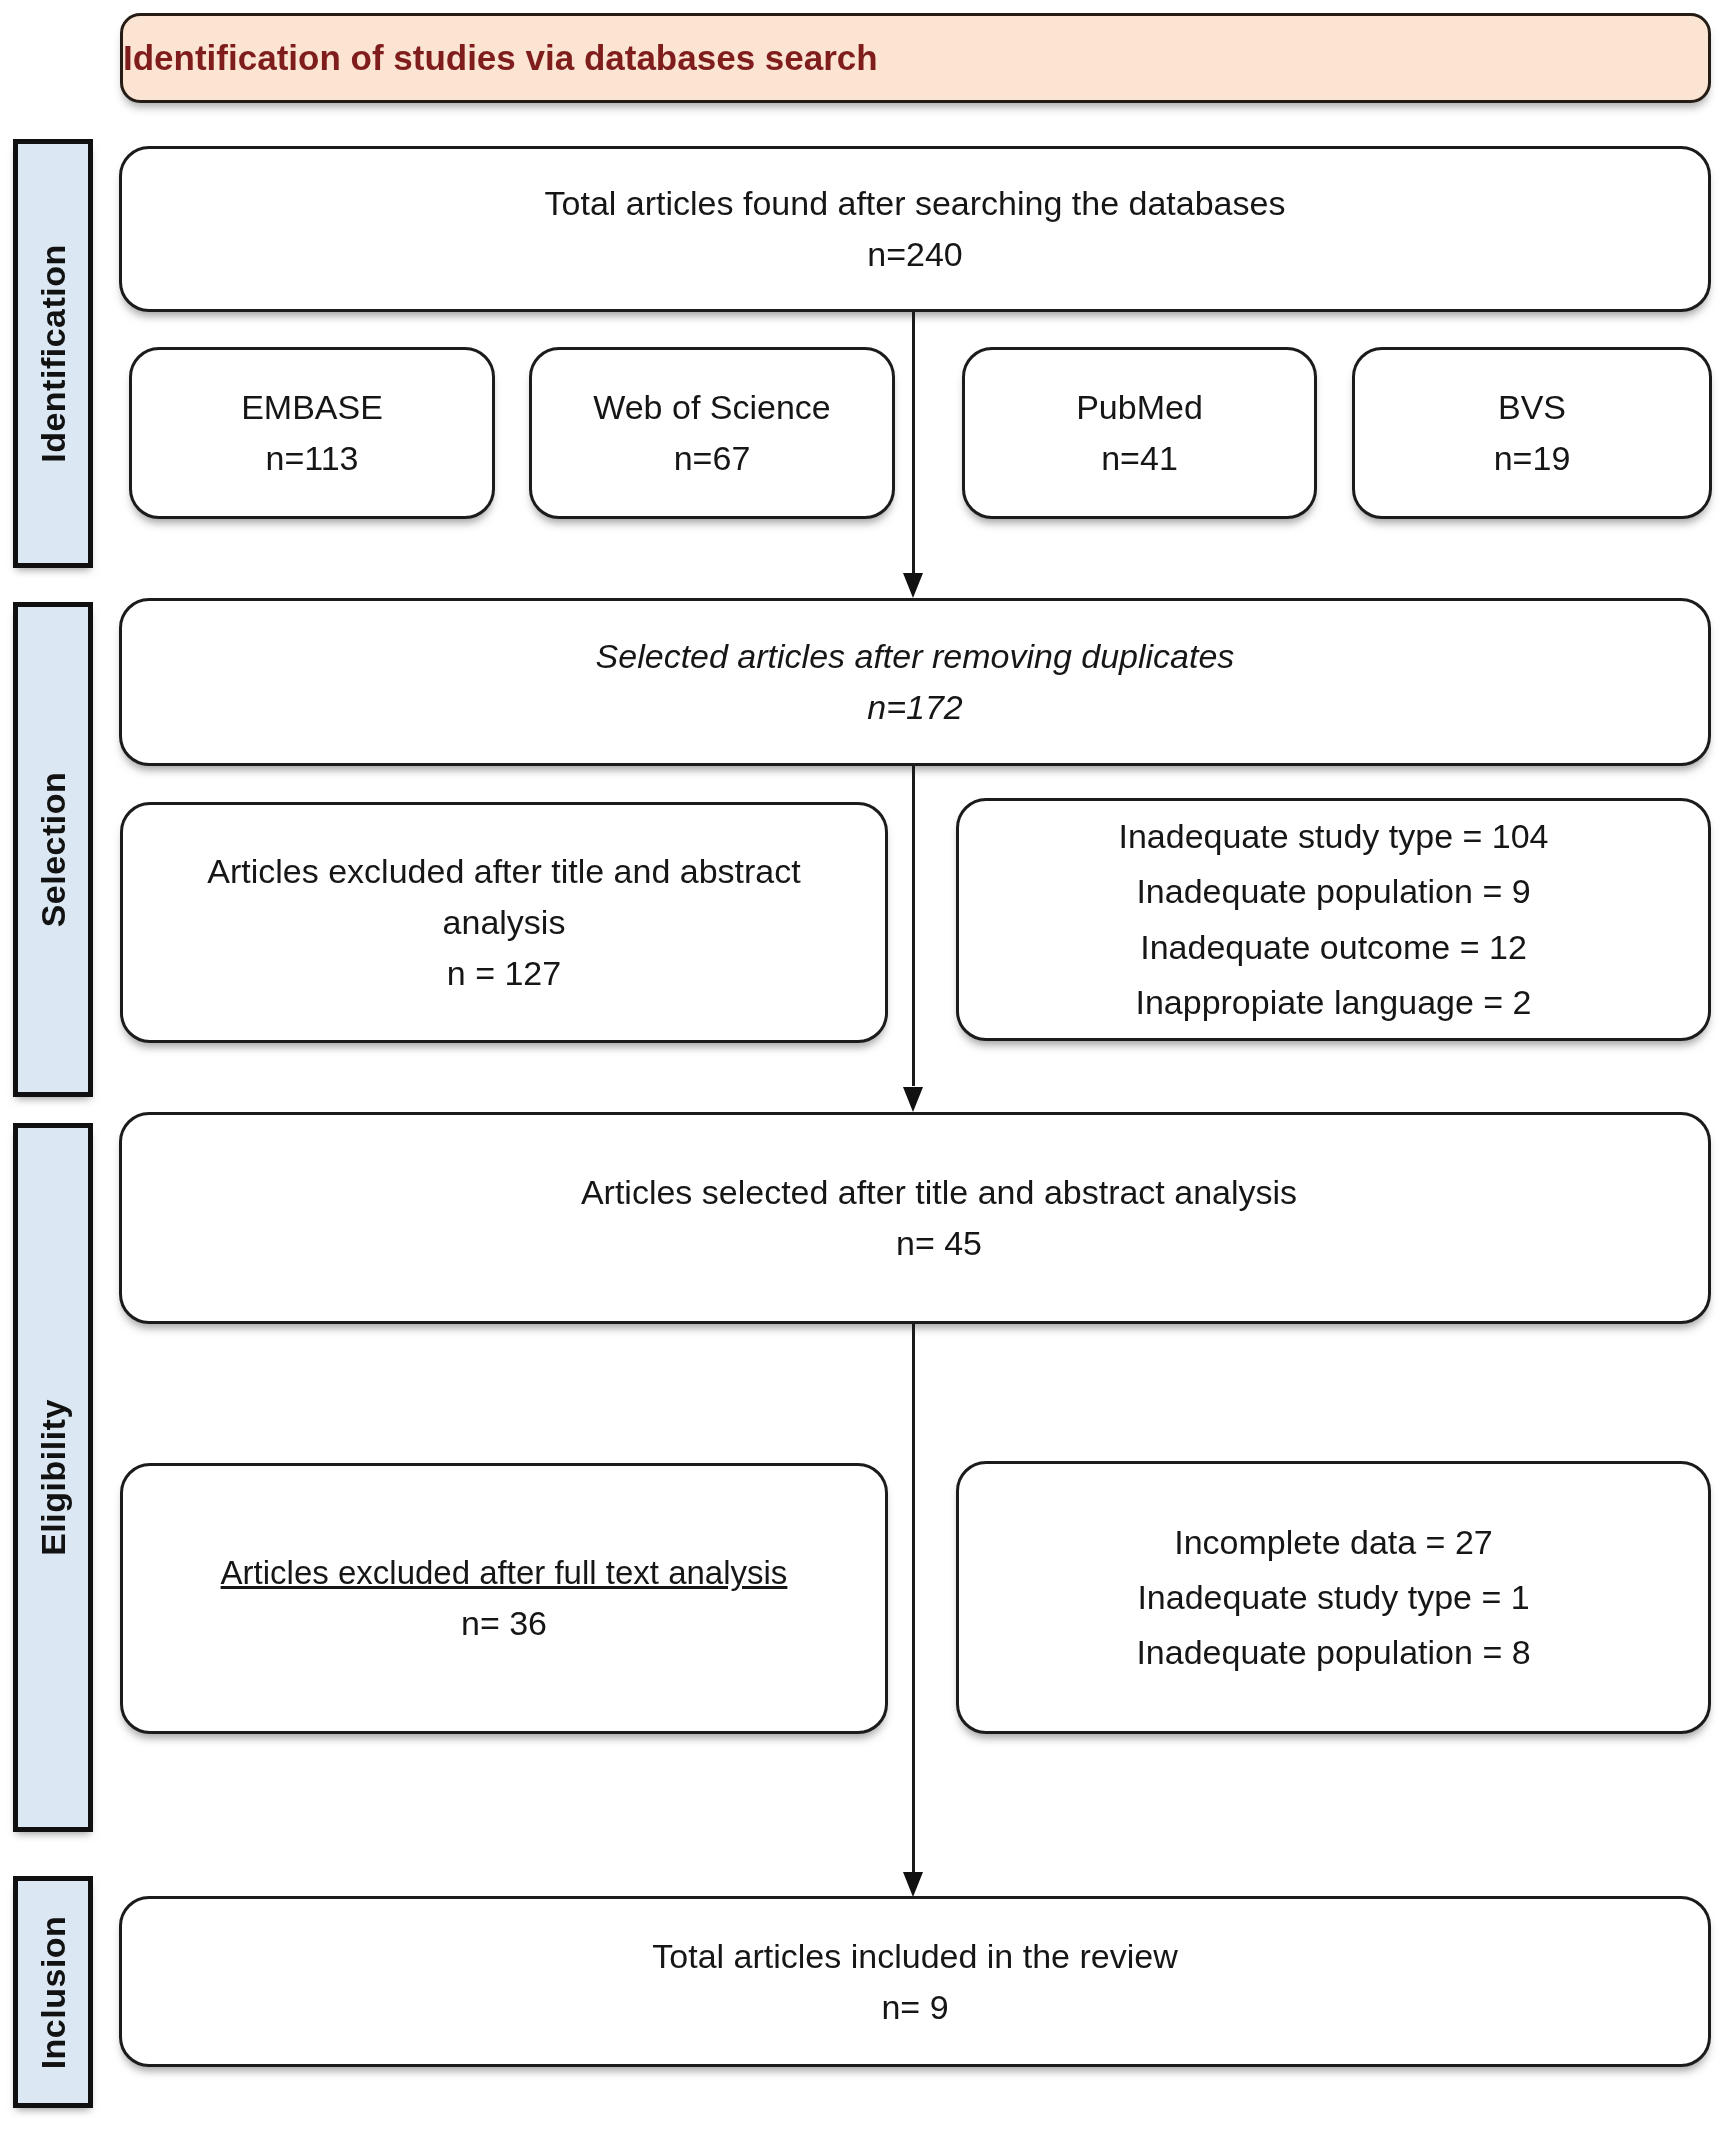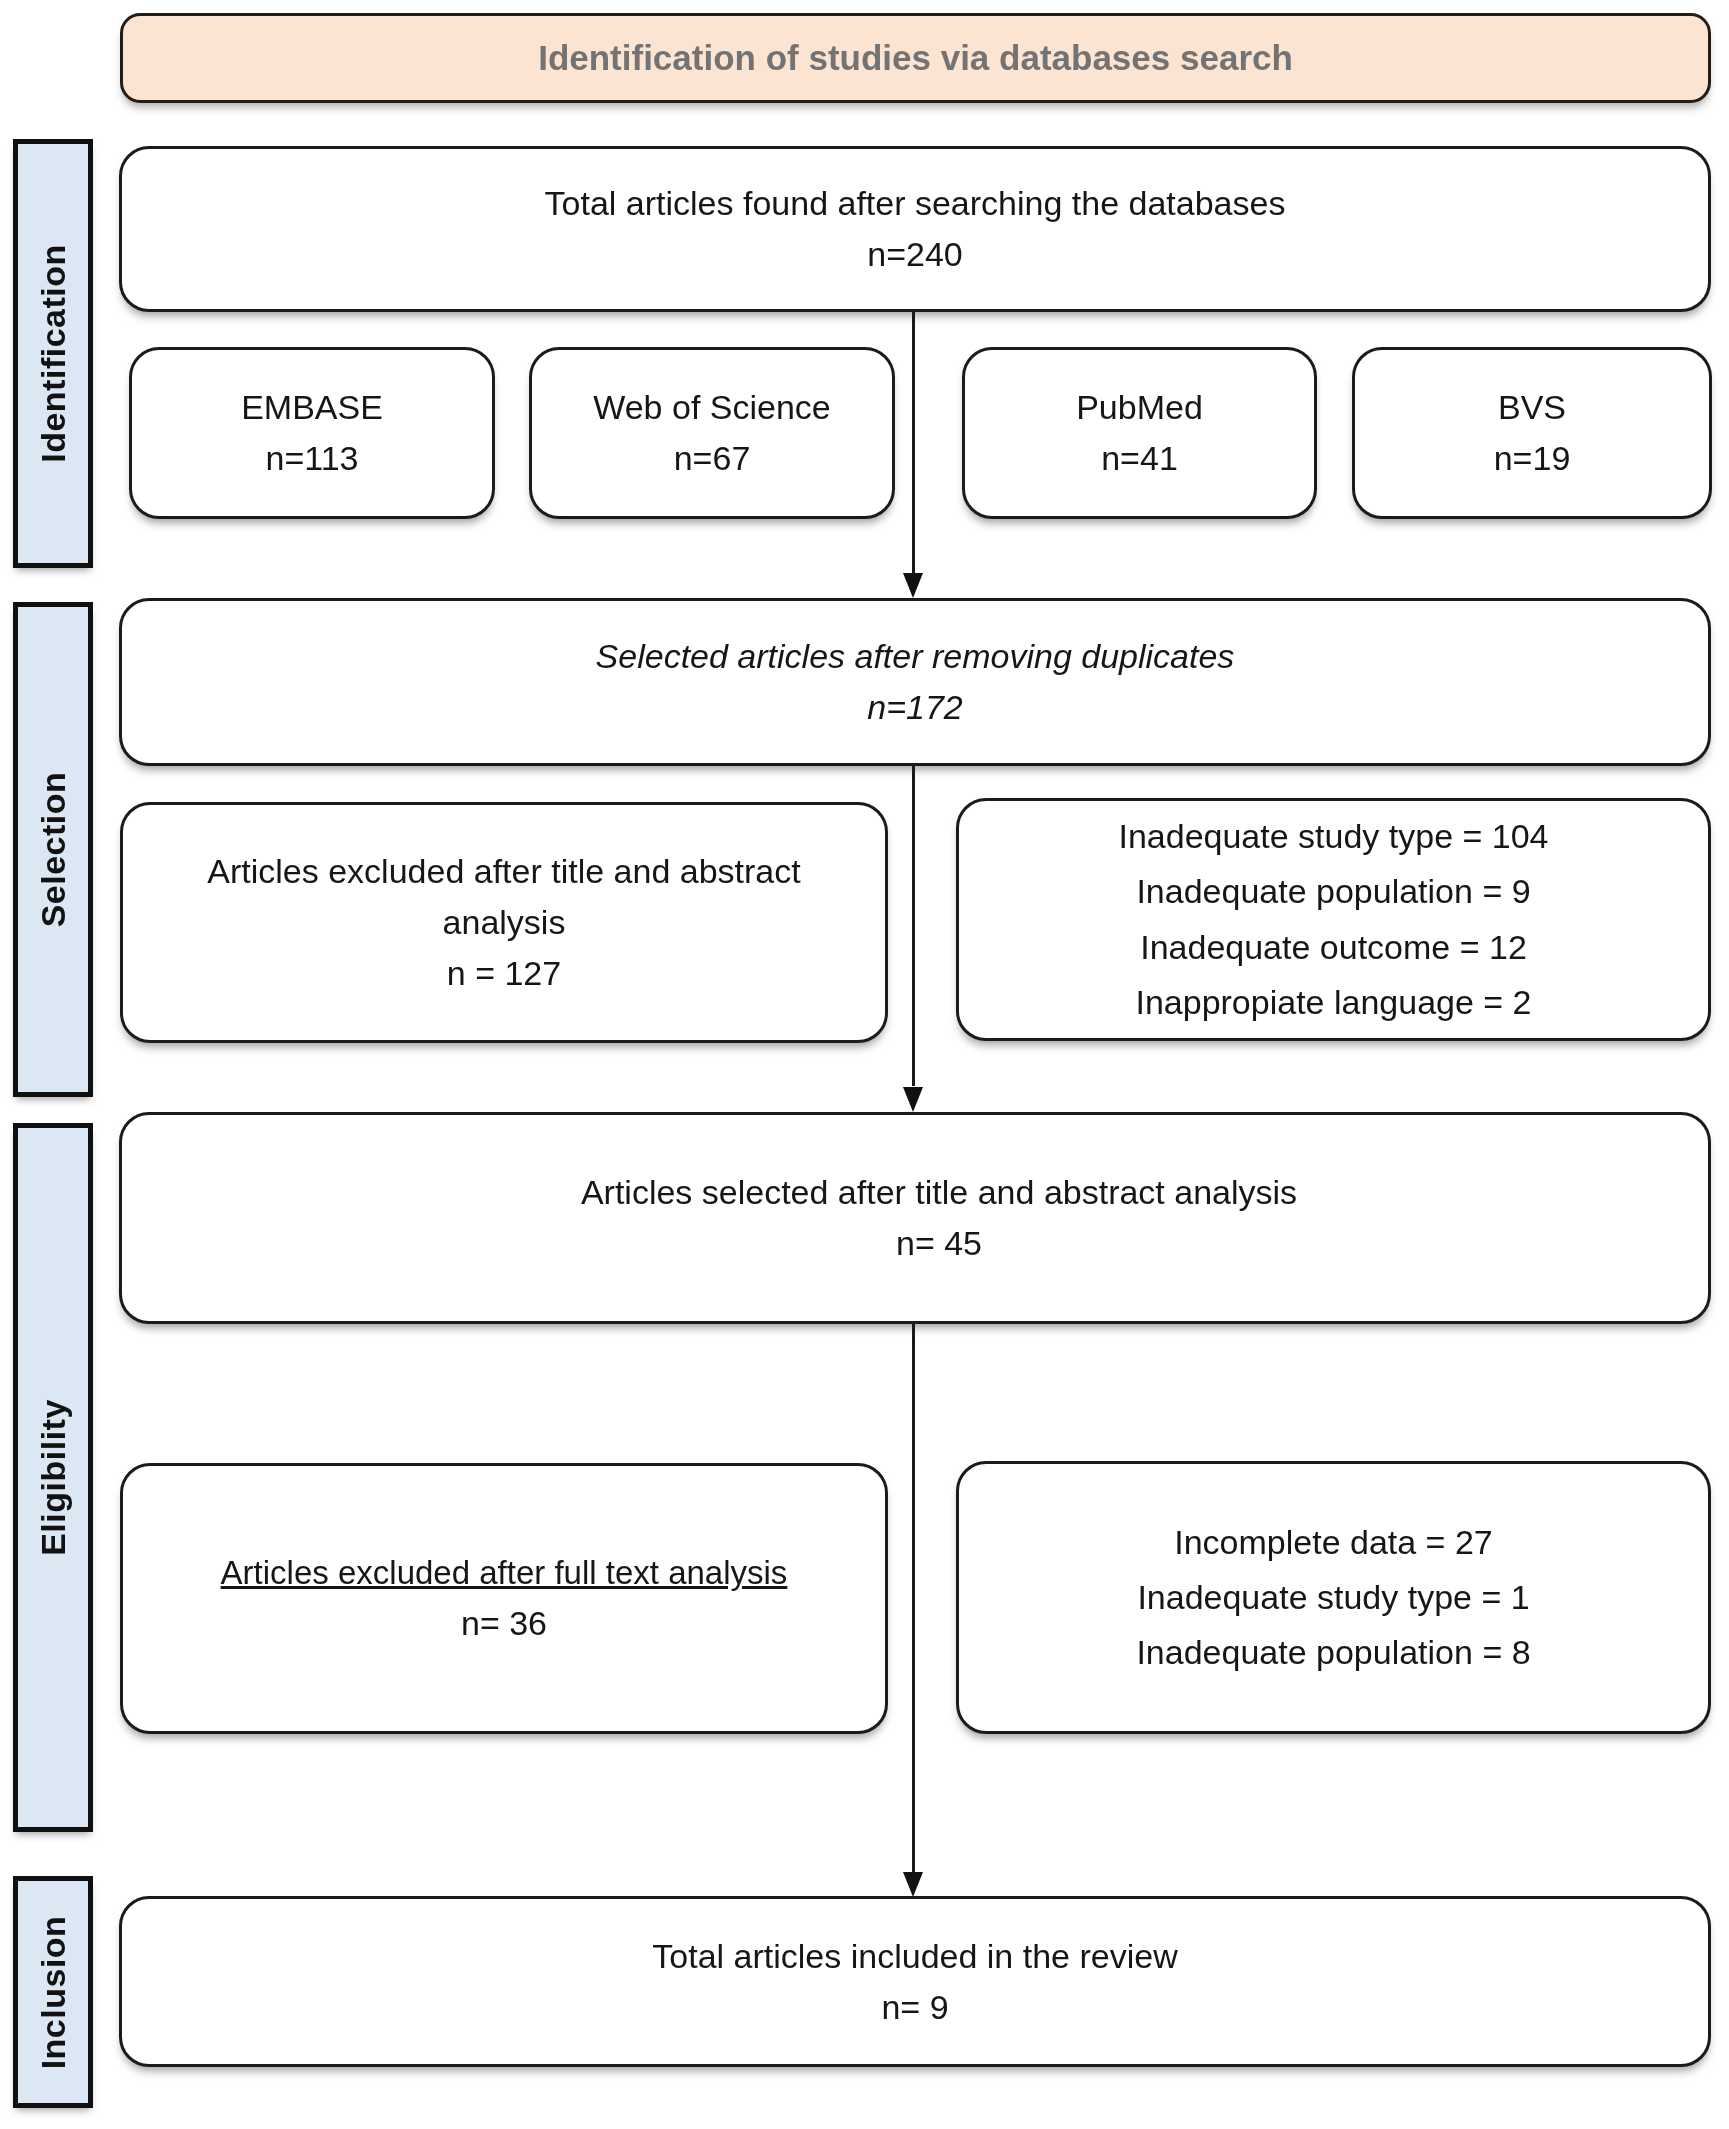--- a/index.html
+++ b/index.html
@@ -27,23 +27,23 @@
     box-shadow:0 7.5px 8.6px -3.8px rgba(90,90,90,0.55);
   }
   .box .label{white-space:normal;}
   .nowrap{white-space:nowrap !important;}
   .title-banner{
     position:absolute;
     box-sizing:border-box;
     background:#fce4d3;
     border:3.8px solid #241c15;
     border-radius:20.4px;
-    display:flex;align-items:center;justify-content:center;
+    display:flex;align-items:center;justify-content:flex-start;
     font-size:35px;font-weight:bold;text-align:center;
-    color:#737373;
+    color:#7f1d1d;
     box-shadow:0 7.5px 8.6px -3.8px rgba(90,90,90,0.5);
   }
   .stage{
     position:absolute;
     box-sizing:border-box;
     background:#dbe8f4;
     border:5.4px solid #101010;
     display:flex;align-items:center;justify-content:center;
     box-shadow:0 6.5px 7.5px -3.2px rgba(90,90,90,0.55);
   }

